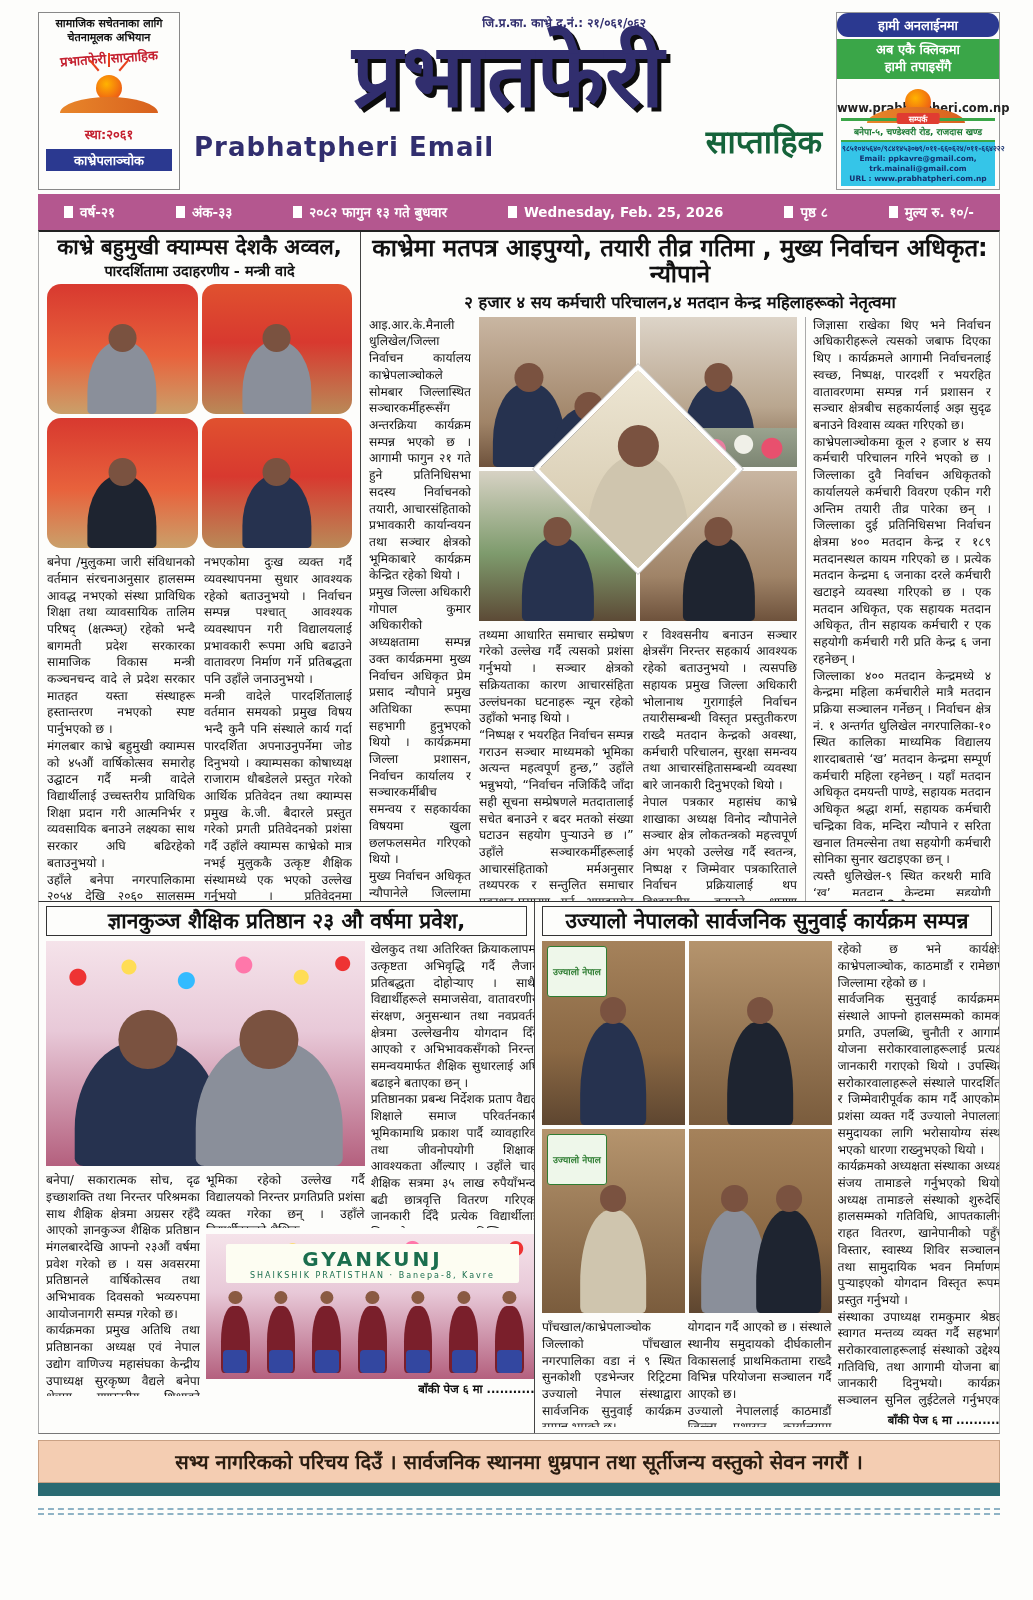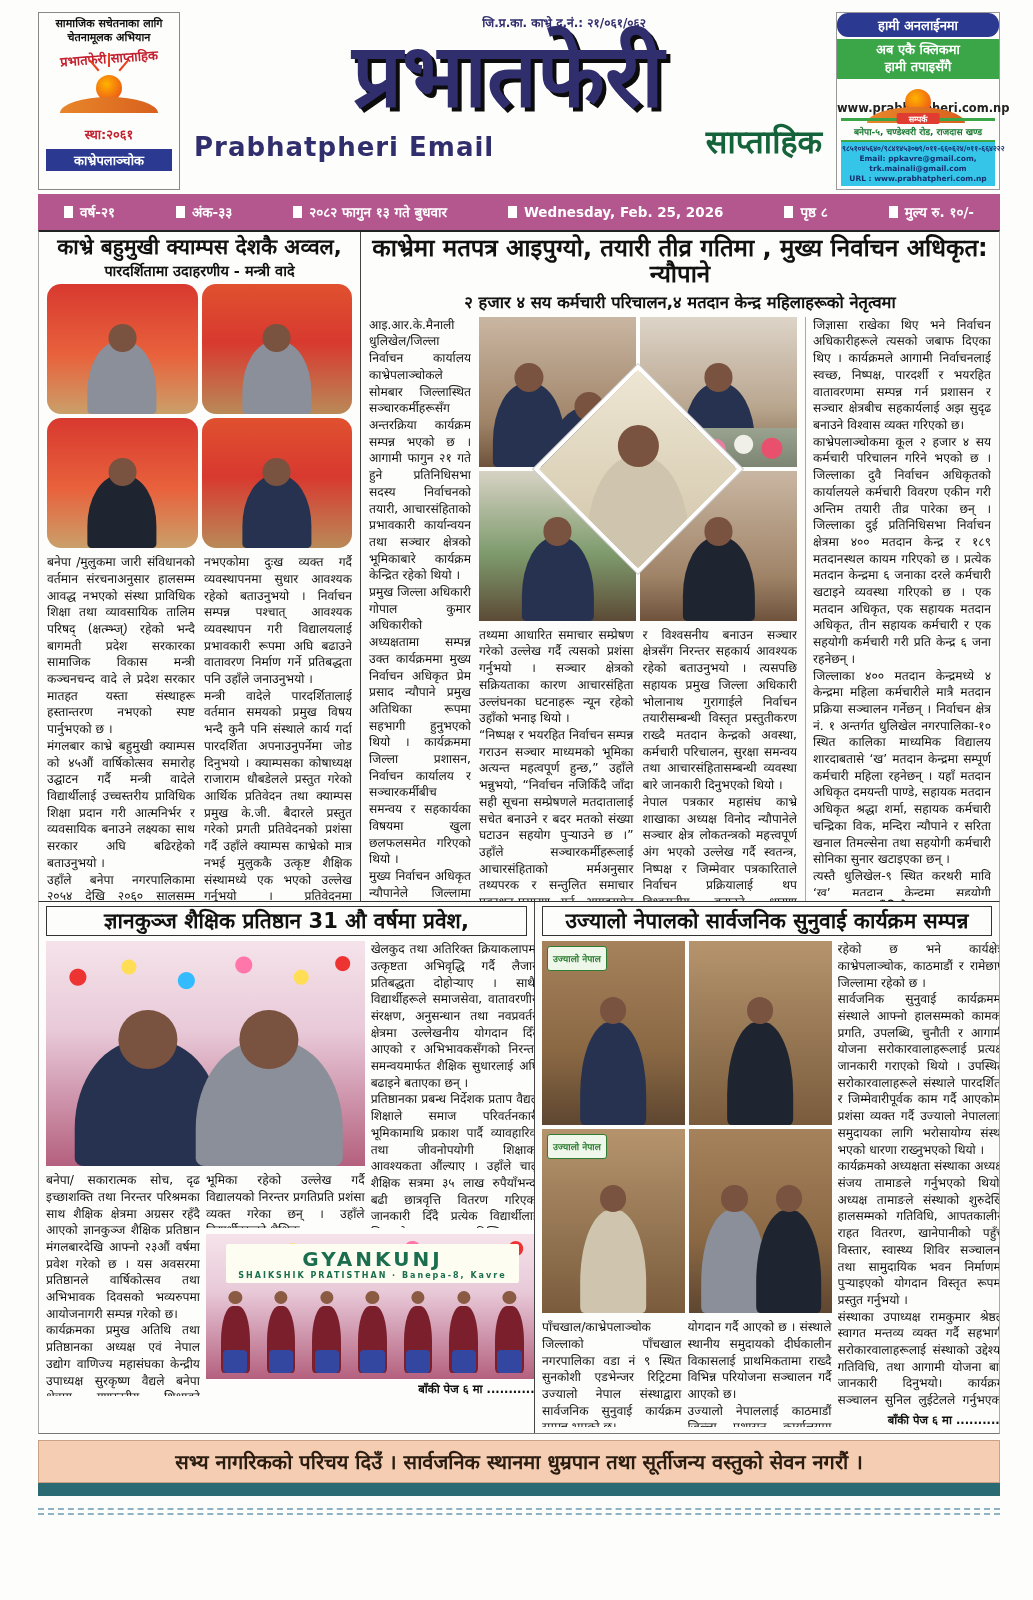--- a/index.html
+++ b/index.html
@@ -82,24 +82,24 @@
     radial-gradient(circle at 48% 55%,#e87fa0 0 10px,transparent 11px),
     radial-gradient(circle at 66% 42%,#f0f0e8 0 9px,transparent 10px),
     radial-gradient(circle at 84% 52%,#e8506e 0 10px,transparent 11px),linear-gradient(#9aa38f,#7c8572);}
   .balloons{position:absolute;top:4%;left:0;right:0;height:30%;background:
     radial-gradient(circle at 10% 40%,#e33 0 8px,transparent 9px),
     radial-gradient(circle at 26% 25%,#fd5 0 7px,transparent 8px),
     radial-gradient(circle at 44% 45%,#3bf 0 8px,transparent 9px),
     radial-gradient(circle at 62% 22%,#f7a 0 8px,transparent 9px),
     radial-gradient(circle at 80% 40%,#fd5 0 7px,transparent 8px),
     radial-gradient(circle at 93% 20%,#e33 0 7px,transparent 8px);}
-  .uj-chip{position:absolute;top:5px;left:5px;background:#eef7ea;border:1px solid #2e7d32;color:#2e7d32;font-size:9px;font-weight:bold;padding:5px 5px;border-radius:3px;}
+  .uj-chip{position:absolute;top:5px;left:5px;background:#eef7ea;border:1px solid #2e7d32;color:#2e7d32;font-size:9px;font-weight:bold;padding:18px 5px;border-radius:3px;}
   .gk-banner{position:absolute;top:7%;left:6%;right:6%;background:#fdfdf2;text-align:center;padding:3px 0;border-radius:2px;}
   .gk-banner .t1{color:#1b6e4e;font-weight:900;font-size:20px;letter-spacing:3px;}
-  .gk-banner .t2{color:#1b6e4e;font-weight:bold;font-size:8px;letter-spacing:2px;}
+  .gk-banner .t2{color:#1b6e4e;font-weight:normal;font-size:8px;letter-spacing:2px;}
   .dancers{position:absolute;bottom:4%;left:2%;right:2%;height:52%;display:flex;justify-content:space-around;align-items:flex-end;}
   .dancer{width:9%;height:90%;background:#7a1f2b;border-radius:40% 40% 10% 10%/52% 52% 8% 8%;position:relative;}
   .dancer::before{content:"";position:absolute;top:-22%;left:50%;transform:translateX(-50%);width:46%;aspect-ratio:1/1;border-radius:50%;background:#8a5a42;}
   .dancer::after{content:"";position:absolute;bottom:0;left:8%;right:8%;height:34%;background:#3347a0;border-radius:4px;}
   
   .botrow{display:flex;height:532px;border-left:1px solid #aaa;border-right:1px solid #aaa;border-bottom:1px solid #777;box-sizing:border-box;}
   .art-gk{width:496px;border-right:1.5px solid #444;padding:4px 7px;box-sizing:border-box;overflow:hidden;}
   .art-uj{flex:1;padding:4px 7px;box-sizing:border-box;overflow:hidden;}
   .hbox{border:1.5px solid #333;padding:2px 4px;}
   .hl3{font-size:21px;font-weight:900;text-align:center;line-height:1.15;}
@@ -277,21 +277,21 @@
           <div class="cont">बाँकी पेज ८ मा ...........</div>
         </div>
       </div>
     </div>
   </div>
 
   <div class="botrow">
 
     <div class="art-gk">
       <div class="hbox">
-        <div class="hl3">ज्ञानकुञ्ज शैक्षिक प्रतिष्ठान 31 औ वर्षमा प्रवेश,</div>
+        <div class="hl3">ज्ञानकुञ्ज शैक्षिक प्रतिष्ठान २३ औ वर्षमा प्रवेश,</div>
       </div>
       <div class="gk-grid">
         <div class="ph ph-bal gk-p1">
           <span class="balloons"></span>
           <span class="person p-l"></span>
           <span class="person p-r gray"></span>
         </div>
         <div class="bt gk-cr">खेलकुद तथा अतिरिक्त क्रियाकलापमा उत्कृष्टता अभिवृद्धि गर्दै लैजाने प्रतिबद्धता दोहोऱ्याए । साथै, विद्यार्थीहरूले समाजसेवा, वातावरणीय संरक्षण, अनुसन्धान तथा नवप्रवर्तन क्षेत्रमा उल्लेखनीय योगदान दिँदै आएको र अभिभावकसँगको निरन्तर समन्वयमार्फत शैक्षिक सुधारलाई अघि बढाइने बताएका छन् ।
 प्रतिष्ठानका प्रबन्ध निर्देशक प्रताप वैद्यले शिक्षाले समाज परिवर्तनकारी भूमिकामाथि प्रकाश पार्दै व्यावहारिक तथा जीवनोपयोगी शिक्षाको आवश्यकता औंल्याए । उहाँले चालु शैक्षिक सत्रमा ३५ लाख रुपैयाँभन्दा बढी छात्रवृत्ति वितरण गरिएको जानकारी दिँदै प्रत्येक विद्यार्थीलाई शिक्षाको अवसर सुनिश्चित गर्नु संस्थाको प्रमुख लक्ष्य रहेको उल्लेख गरेका छन् । विद्यालयका गतिविधि विद्यार्थी-केन्द्रित रहेको र</div>
         <div class="bt gk-c1">बनेपा/ सकारात्मक सोच, दृढ इच्छाशक्ति तथा निरन्तर परिश्रमका साथ शैक्षिक क्षेत्रमा अग्रसर रहँदै आएको ज्ञानकुञ्ज शैक्षिक प्रतिष्ठान मंगलबारदेखि आफ्नो २३औं वर्षमा प्रवेश गरेको छ । यस अवसरमा प्रतिष्ठानले वार्षिकोत्सव तथा अभिभावक दिवसको भव्यरुपमा आयोजनागरी सम्पन्न गरेको छ।

